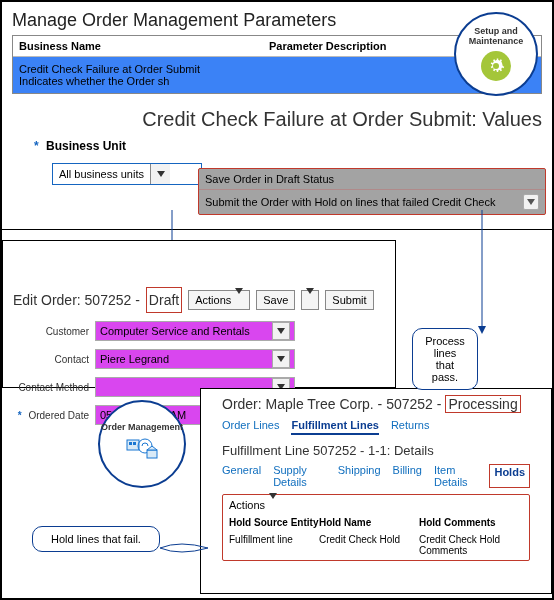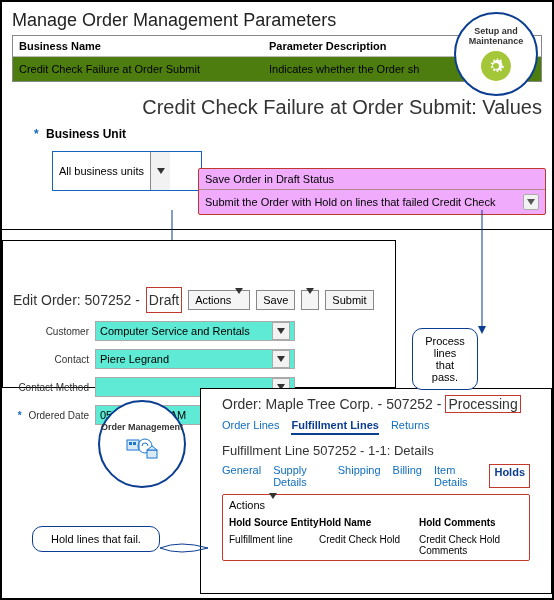--- a/index.html
+++ b/index.html
@@ -38,21 +38,22 @@
   }
   .tbl-head {
     display: flex;
     padding: 4px 6px;
     font-weight: bold;
     border-bottom: 1px solid #bbb;
   }
   .tbl-row {
     display: flex;
     padding: 6px 6px;
-    background: #4d7c0f;
+    background: #3b82f6;
+    flex-direction: column;
   }
   .col-name { width: 250px; }
   .col-desc { flex: 1; }
   .subhead {
     font-size: 20px;
     color: #333;
     margin: 14px 0 8px 16px;
     font-weight: normal;
     text-align: right;
   }
@@ -67,21 +68,21 @@
     display: flex;
     align-items: center;
     gap: 4px;
     margin-left: 40px;
   }
   .select-box {
     display: inline-flex;
     align-items: center;
     border: 1px solid #888;
     background: #fff;
-    height: 40px;
+    height: 22px;
   }
   .select-box .sel-text {
     padding: 0 6px;
     white-space: nowrap;
     overflow: hidden;
   }
   .sel-btn {
     width: 20px;
     height: 100%;
     display: flex;
@@ -96,21 +97,21 @@
     border-right: 4px solid transparent;
     border-top: 6px solid #333;
   }
   .options-box {
     position: absolute;
     left: 196px;
     top: 166px;
     width: 348px;
     border: 1px solid #c0392b;
     border-radius: 2px;
-    background: #f0abfc;
+    background: #a3a3a3;
   }
   .option-item {
     padding: 4px 6px;
     font-size: 11px;
   }
   .option-item + .option-item {
     border-top: 1px solid #b08a8a;
     display: flex;
     align-items: center;
   }
@@ -197,21 +198,21 @@
     color: #333;
     padding-right: 6px;
   }
   .form-input {
     display: inline-flex;
     align-items: center;
     border: 1px solid #aaa;
     height: 20px;
     width: 200px;
     padding: 0 4px;
-    background: #5eead4;
+    background: #d946ef;
   }
   .form-input .mini-btn {
     margin-left: auto;
     width: 18px; height: 18px;
     display:flex;align-items:center;justify-content:center;
     border:1px solid #aaa;
     background:#f2f2f2;
   }
   
   .panel-order {

